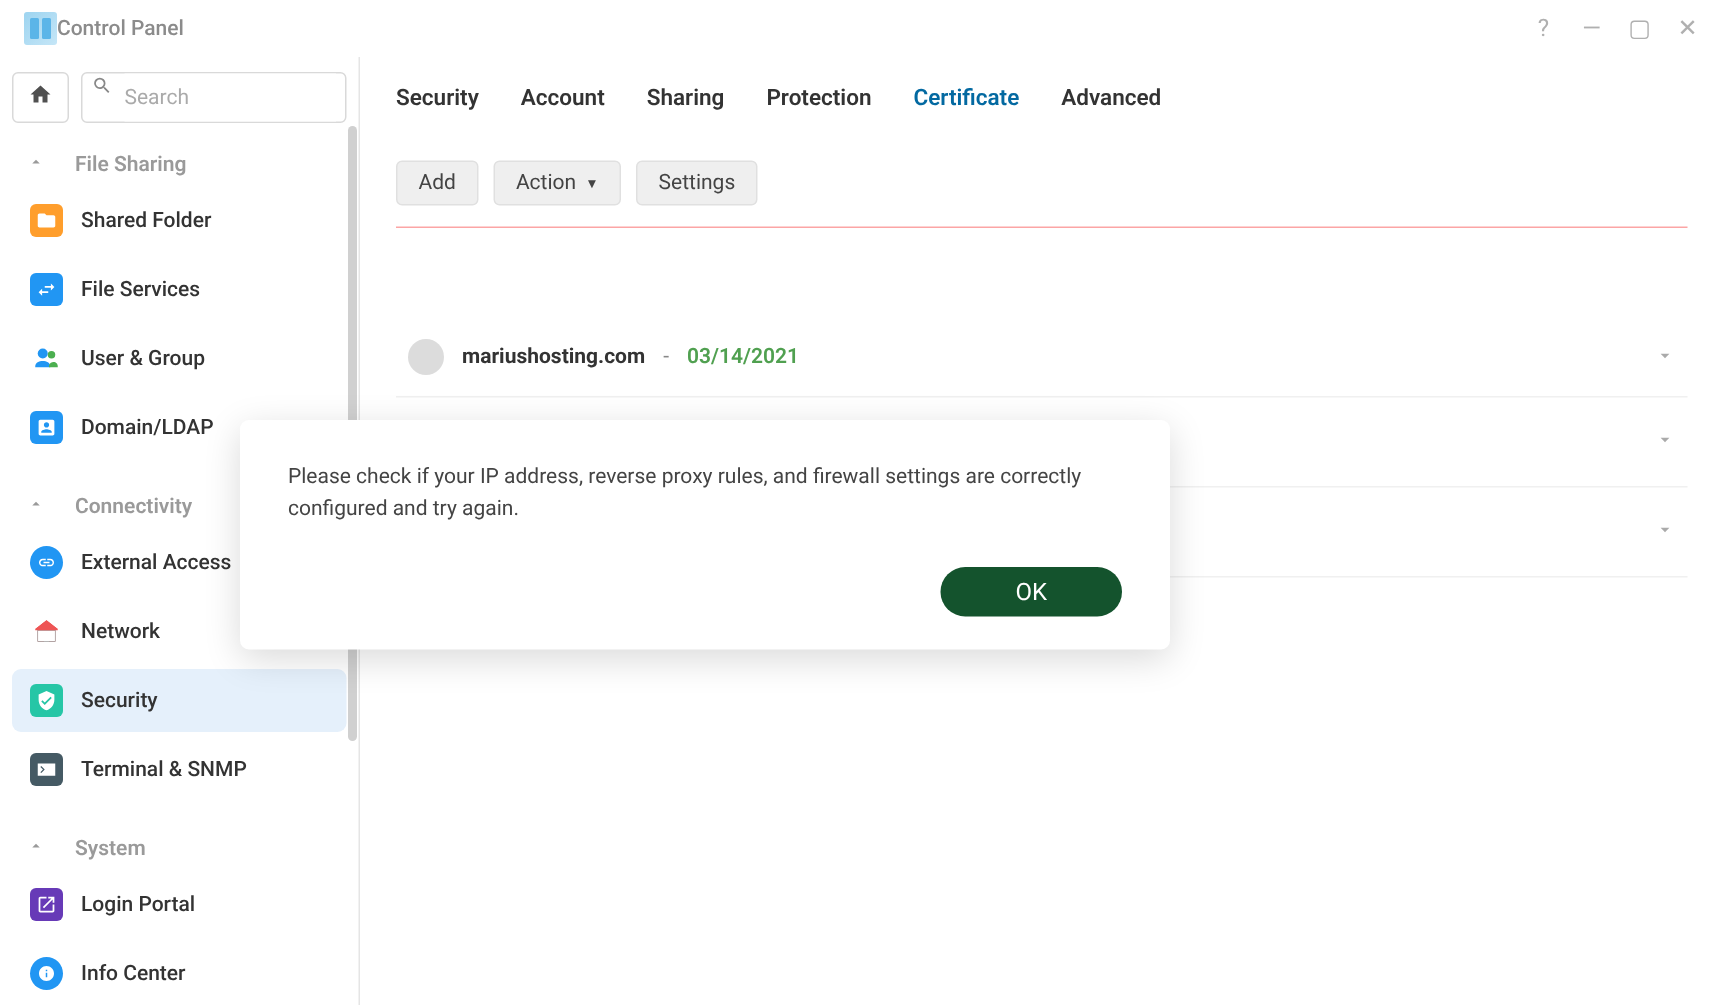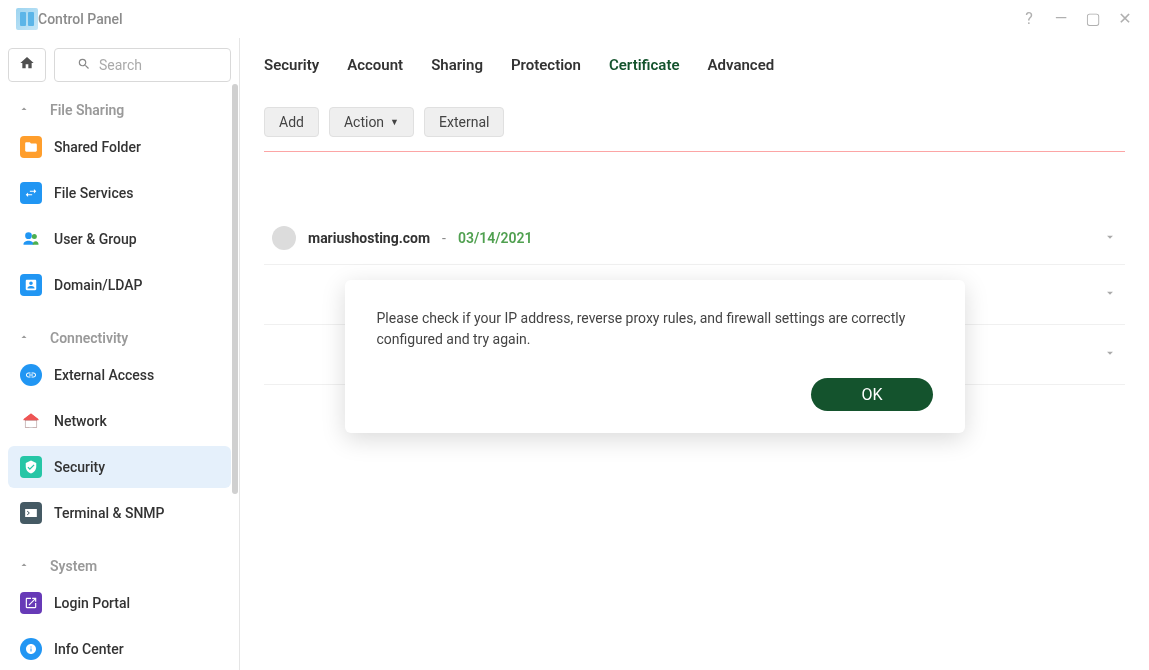--- a/index.html
+++ b/index.html
@@ -14,54 +14,54 @@
     .titlebar-controls { display: flex; gap: 16px; align-items: center; }
     .titlebar-btn { width: 16px; height: 16px; display: flex; align-items: center; justify-content: center; color: #b0b0b0; cursor: pointer; font-size: 16px; }
     
     .body-wrap { display: flex; height: 632px; }
     
     .sidebar { width: 240px; border-right: 1px solid #e5e5e5; display: flex; flex-direction: column; padding: 10px 8px; overflow-y: auto; position: relative; }
     .sidebar-scroll-track { position: absolute; right: 1px; top: 46px; width: 6px; height: 410px; background: #d0d0d0; border-radius: 3px; }
     .sidebar-top { display: flex; gap: 8px; margin-bottom: 14px; }
     .home-btn { width: 38px; height: 34px; border: 1px solid #d9d9d9; border-radius: 4px; display: flex; align-items: center; justify-content: center; cursor: pointer; }
     .home-icon svg { width: 16px; height: 16px; fill: #505050; }
-    .search-box { flex: 1; height: 34px; border: 1px solid #d9d9d9; border-radius: 4px; display: flex; align-items: center; padding: 0 22px; gap: 8px; }
+    .search-box { flex: 1; height: 34px; border: 1px solid #d9d9d9; border-radius: 4px; display: flex; padding: 0 6px; gap: 8px; }
     .search-icon svg { width: 14px; height: 14px; fill: #888; }
     .search-input { border: none; outline: none; font-size: 14px; color: #333; width: 100%; }
     .search-input::placeholder { color: #aaa; }
     
     .section-header { display: flex; align-items: center; gap: 20px; padding: 6px 10px; color: #9a9a9a; font-size: 14px; font-weight: 600; cursor: pointer; }
     .chevron-up svg { width: 12px; height: 12px; fill: #9a9a9a; }
     
     .sidebar-item { display: flex; align-items: center; gap: 12px; padding: 10px 12px; border-radius: 6px; cursor: pointer; color: #333; font-size: 14px; font-weight: 500; margin: 2px 0; }
     .sidebar-item.active { background: #e5f0fb; }
     .sidebar-item .icon-box { width: 22px; height: 22px; display: flex; align-items: center; justify-content: center; border-radius: 4px; flex-shrink: 0; }
     
     .divider { height: 1px; background: #ececec; margin: 8px 4px; }
     
     .main { flex: 1; padding: 0 24px; overflow: hidden; }
     .tabs { display: flex; gap: 28px; padding: 18px 0 14px 0; border-bottom: 1px solid transparent; }
     .tab { color: #333; font-size: 15px; font-weight: 600; cursor: pointer; padding-bottom: 4px; }
-    .tab.active { color: #14532d; }
+    .tab.active { color: #0369a1; }
     
     .toolbar { display: flex; gap: 10px; padding: 14px 0; border-bottom: 1px solid #fca5a5; }
     .btn { padding: 6px 14px; background: #efefef; border: 1px solid #e0e0e0; border-radius: 4px; font-size: 14px; color: #444; cursor: pointer; display: flex; align-items: center; gap: 6px; }
     .btn .caret { font-size: 9px; }
     
     .cert-list { padding-top: 60px; }
     .cert-row { display: flex; align-items: center; padding: 14px 8px; border-bottom: 1px solid #f0f0f0; gap: 12px; }
     .cert-icon { width: 24px; height: 24px; background: #dcdcdc; border-radius: 50%; }
     .cert-name { font-weight: 700; color: #333; font-size: 14px; }
     .cert-sep { color: #888; font-size: 14px; }
     .cert-date { color: #50a050; font-size: 14px; font-weight: 600; }
     .cert-chevron { margin-left: auto; color: #aaa; }
     .cert-chevron svg { width: 14px; height: 14px; fill: #aaa; }
     .cert-row.minimal { height: 60px; padding-left: 60px; }
     
-    .modal-overlay { position: absolute; top: 0; left: 0; right: 0; bottom: 0; display: flex; align-items: flex-start; justify-content: center; pointer-events: none; }
+    .modal-overlay { position: absolute; top: 0; left: 0; right: 0; bottom: 0; display: flex; align-items: flex-start; justify-content: flex-start; pointer-events: none; }
     .modal { margin-top: 280px; width: 620px; background: #fff; border-radius: 6px; box-shadow: 0 6px 24px rgba(0,0,0,0.15); pointer-events: auto; padding: 28px 32px 22px 32px; margin-left: 160px; }
     .modal-message { color: #444; font-size: 14px; line-height: 1.5; }
     .modal-actions { display: flex; justify-content: flex-end; margin-top: 28px; }
     .modal-ok { background: #14532d; color: #fff; border: none; border-radius: 18px; padding: 7px 50px; font-size: 16px; font-weight: 400; cursor: pointer; }
   </style>
 </head>
 <body>
 
 <div class="titlebar">
   <div class="titlebar-left">
@@ -231,21 +231,21 @@
 
     <div class="toolbar">
       <div class="btn">
           <span>Add</span>
         </div>
       <div class="btn">
           <span>Action</span>
           <span class="caret">▼</span>
         </div>
       <div class="btn">
-          <span>External</span>
+          <span>Settings</span>
         </div>
     </div>
 
     <div class="cert-list">
       <div class="cert-row">
         <div class="cert-icon"></div>
         <span class="cert-name">mariushosting.com</span>
         <span class="cert-sep">-</span>
         <span class="cert-date">03/14/2021</span>
         <span class="cert-chevron"><svg viewBox="0 0 24 24">

